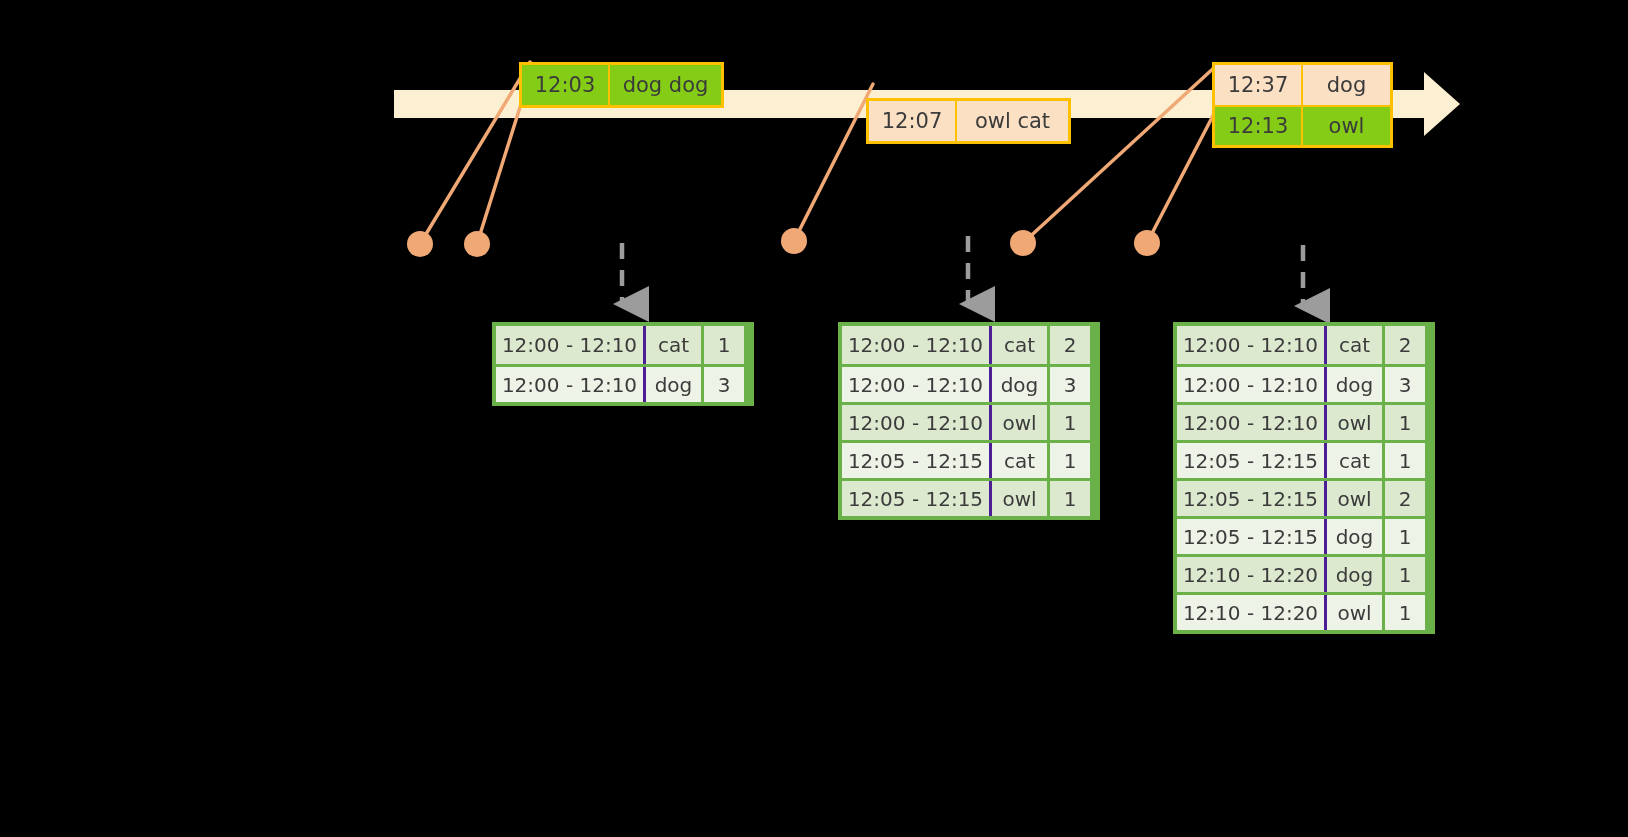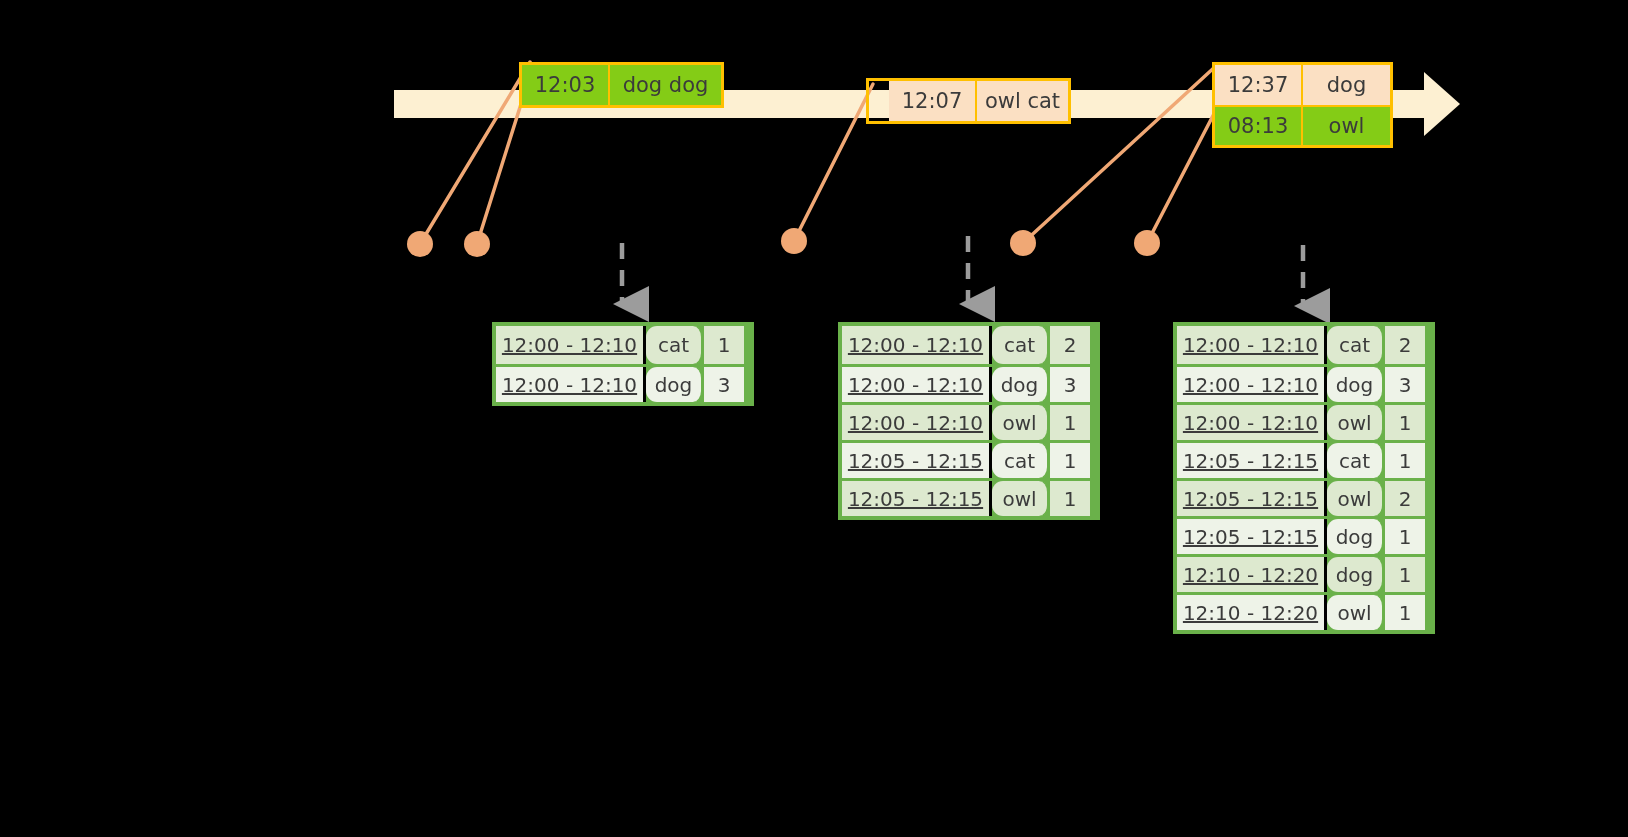--- a/index.html
+++ b/index.html
@@ -17,22 +17,22 @@
   .evt-time{width:88px;border-right:2px solid #ffc000;}
   .evt-text{flex:1;}
 
   
   .gtable{position:absolute;border:4px solid #6ab14a;box-sizing:border-box;background:#6ab14a;}
   .grow{display:flex;height:38px;box-sizing:border-box;}
   .grow + .grow{border-top:3px solid #6ab14a;}
   .gcell{display:flex;align-items:center;justify-content:center;color:#3b3b3b;
       font-size:20px;line-height:1;background:#eef3e8;box-sizing:border-box;}
   .grow.alt .gcell{background:#dde9cf;}
-  .gcell.win{border-right:3px solid #000000;text-decoration:underline;}
-  .gcell.word{border-right:3px solid #6ab14a;border-radius:11px;}
+  .gcell.win{border-right:3px solid #4c1d95;}
+  .gcell.word{border-right:3px solid #6ab14a;}
   .gcell.cnt{}
 </style>
 </head>
 <body>
 
 <div id="stage">
 
   <svg id="svg-layer" viewBox="0 0 1628 837" xmlns="http://www.w3.org/2000/svg">
     <defs>
       <marker id="dashhead" markerWidth="8" markerHeight="8" refX="4" refY="6" orient="auto" markerUnits="strokeWidth">
@@ -63,33 +63,33 @@
       </g>
   </svg>
 
   <div id="boxes-host">
       <div class="evt-box" style="left: 519px; top: 62px; width: 205px;">
         <div class="evt-row">
           <div class="evt-time">12:03</div>
           <div class="evt-text">dog dog</div>
         </div>
       </div>
-      <div class="evt-box" style="left: 866px; top: 78px; width: 205px; padding-left: 20px;">
+      <div class="evt-box" style="left: 866px; top: 98px; width: 205px;">
         <div class="evt-row shade">
           <div class="evt-time">12:07</div>
           <div class="evt-text">owl cat</div>
         </div>
       </div>
       <div class="evt-box" style="left: 1212px; top: 62px; width: 181px;">
         <div class="evt-row shade">
           <div class="evt-time">12:37</div>
           <div class="evt-text">dog</div>
         </div>
         <div class="evt-row">
-          <div class="evt-time">08:13</div>
+          <div class="evt-time">12:13</div>
           <div class="evt-text">owl</div>
         </div>
       </div>
     </div>
   <div id="tables-host">
       <div class="gtable" style="left: 492px; top: 322px; width: 262px;">
         <div class="grow alt">
           <div class="gcell win" style="width: 150px;">12:00 - 12:10</div>
           <div class="gcell word" style="width: 58px;">cat</div>
           <div class="gcell cnt" style="width: 40px;">1</div>

